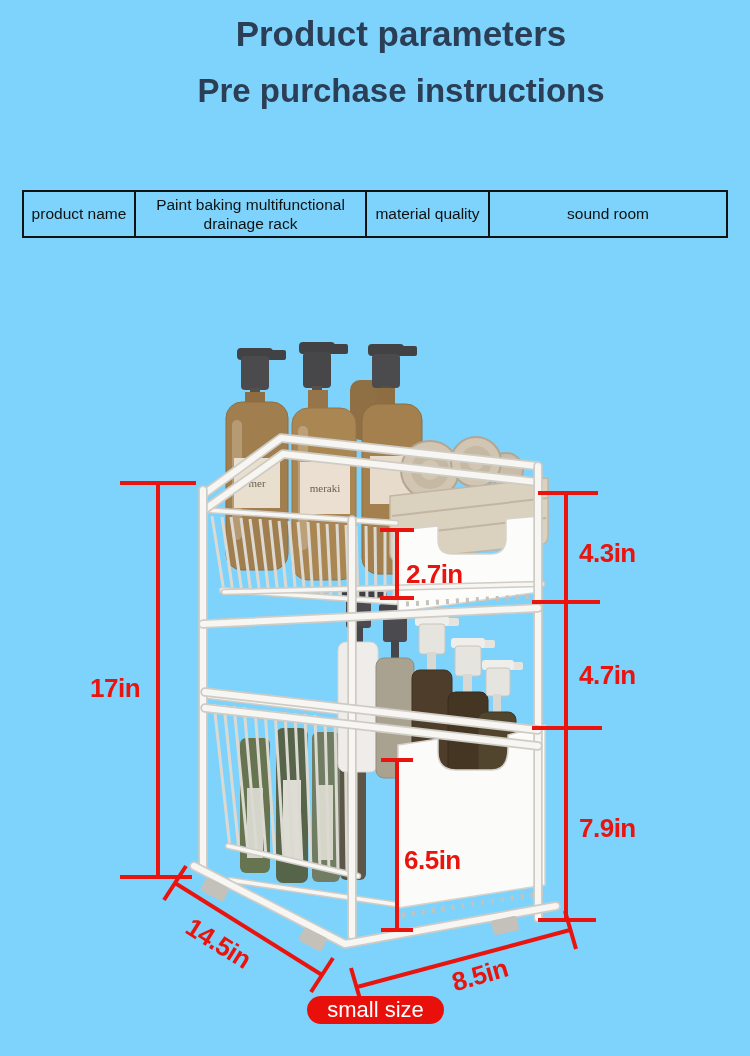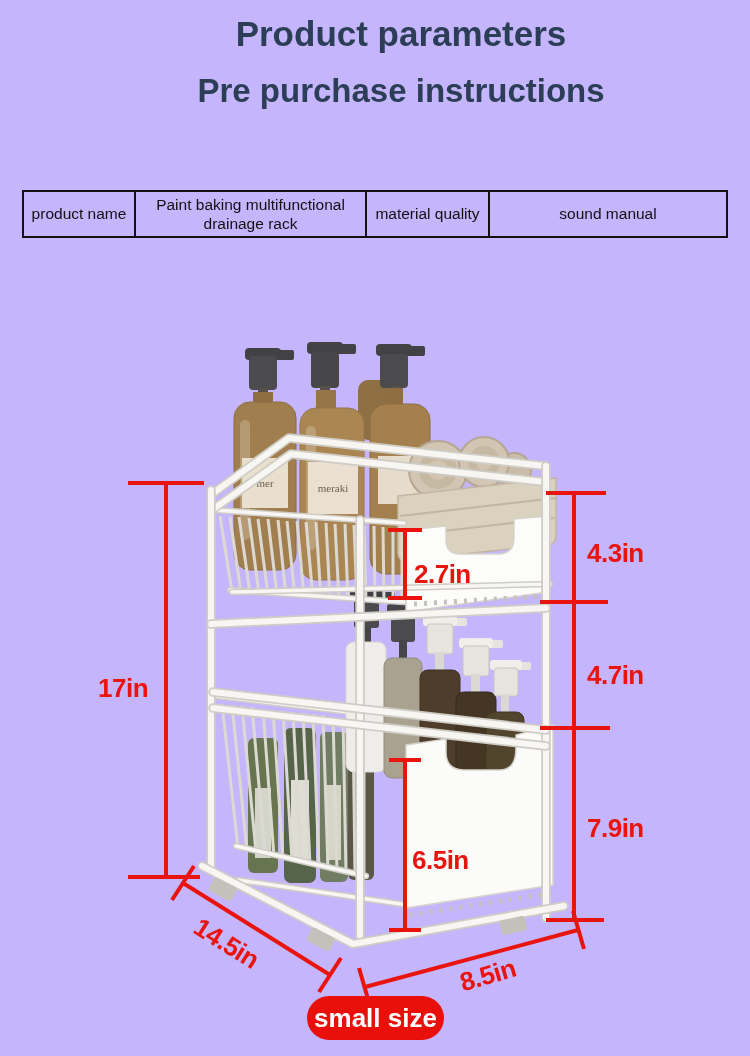--- a/index.html
+++ b/index.html
@@ -1,38 +1,38 @@
 <!DOCTYPE html>
 <html><head>
 <meta charset="utf-8">
 <style>
   html,body{margin:0;padding:0;background:#fff;}
-  .page{position:relative;width:750px;height:1056px;background:#c4b5fd;overflow:hidden;
+  .page{position:relative;width:750px;height:1056px;background:#7dd3fc;overflow:hidden;
         font-family:"Liberation Sans","DejaVu Sans",sans-serif;}
   .titles{position:absolute;top:0;left:0;width:750px;text-align:center;transform:translateX(26px);}
   .main-title{margin:0;padding-top:14px;font-size:35px;font-weight:bold;color:#2b3e56;letter-spacing:0px;}
   .sub-title{margin:0;padding-top:18px;font-size:33px;font-weight:bold;color:#2b3e56;}
   .note{position:absolute;color:#0d0d0d;font-weight:bold;white-space:nowrap;}
   .note-left{left:99px;top:124px;font-size:26px;}
   .note-right{left:363px;top:119px;font-size:26px;}
   table.spec{position:absolute;left:22px;top:190px;border-collapse:collapse;table-layout:fixed;}
   table.spec td{border:2px solid #121212;text-align:center;vertical-align:middle;
         font-size:15.5px;color:#111;white-space:pre-line;line-height:1.25;padding:1px 2px;}
-  .fig{position:absolute;left:0;top:340px;width:638px;height:660px;padding-left:8px;}
+  .fig{position:absolute;left:0;top:340px;width:638px;height:660px;}
   .rodO{fill:none;stroke:#cfccc5;stroke-width:9.5;stroke-linecap:round;stroke-linejoin:round;}
   .rodI{fill:none;stroke:#f7f6f3;stroke-width:6;stroke-linecap:round;stroke-linejoin:round;}
   .railO{fill:none;stroke:#cfccc5;stroke-width:6.5;stroke-linecap:round;}
   .railI{fill:none;stroke:#f7f6f3;stroke-width:3.5;stroke-linecap:round;}
   .wire{fill:none;stroke:#dcd9d2;stroke-width:3;}
   .dim{fill:none;stroke:#e9140e;stroke-width:4;}
   .dimtxt{fill:#e9140e;font-family:"Liberation Sans","DejaVu Sans",sans-serif;
           font-weight:bold;font-size:26px;letter-spacing:-0.5px;}
   .brandtxt{fill:#6d614e;font-family:"Liberation Serif","DejaVu Serif",serif;font-size:11px;}
-  .badge{position:absolute;left:307px;top:996px;width:137px;height:44px;background:#e9100c;
-         border-radius:22px;color:#ffffff;font-weight:bold;font-size:26px;
+  .badge{position:absolute;left:307px;top:996px;width:137px;height:28px;background:#e9100c;
+         border-radius:22px;color:#ffffff;font-weight:normal;font-size:22px;
          display:flex;align-items:center;justify-content:center;}
 </style>
 </head>
 <body>
 
 <div class="page">
 
   <div class="titles">
     <div class="main-title">Product parameters</div>
     <div class="sub-title">Pre purchase instructions</div>
@@ -44,21 +44,21 @@
         <col style="width:231px">
         <col style="width:123px">
         <col style="width:238px">
     </colgroup>
     <tbody>
       <tr style="height:46px">
         <td>product name</td>
         <td>Paint baking multifunctional
 drainage rack</td>
         <td>material quality</td>
-        <td>sound manual</td>
+        <td>sound room</td>
       </tr>
     </tbody>
   </table>
 
   <div class="fig">
   <svg width="750" height="660" viewBox="0 0 750 660" xmlns="http://www.w3.org/2000/svg">
 
     <g>
       <rect x="240" y="398" width="30" height="135" rx="6" fill="#66754f"></rect>
       <rect x="247" y="448" width="16" height="70" fill="#e8e6df" opacity="0.85"></rect>

